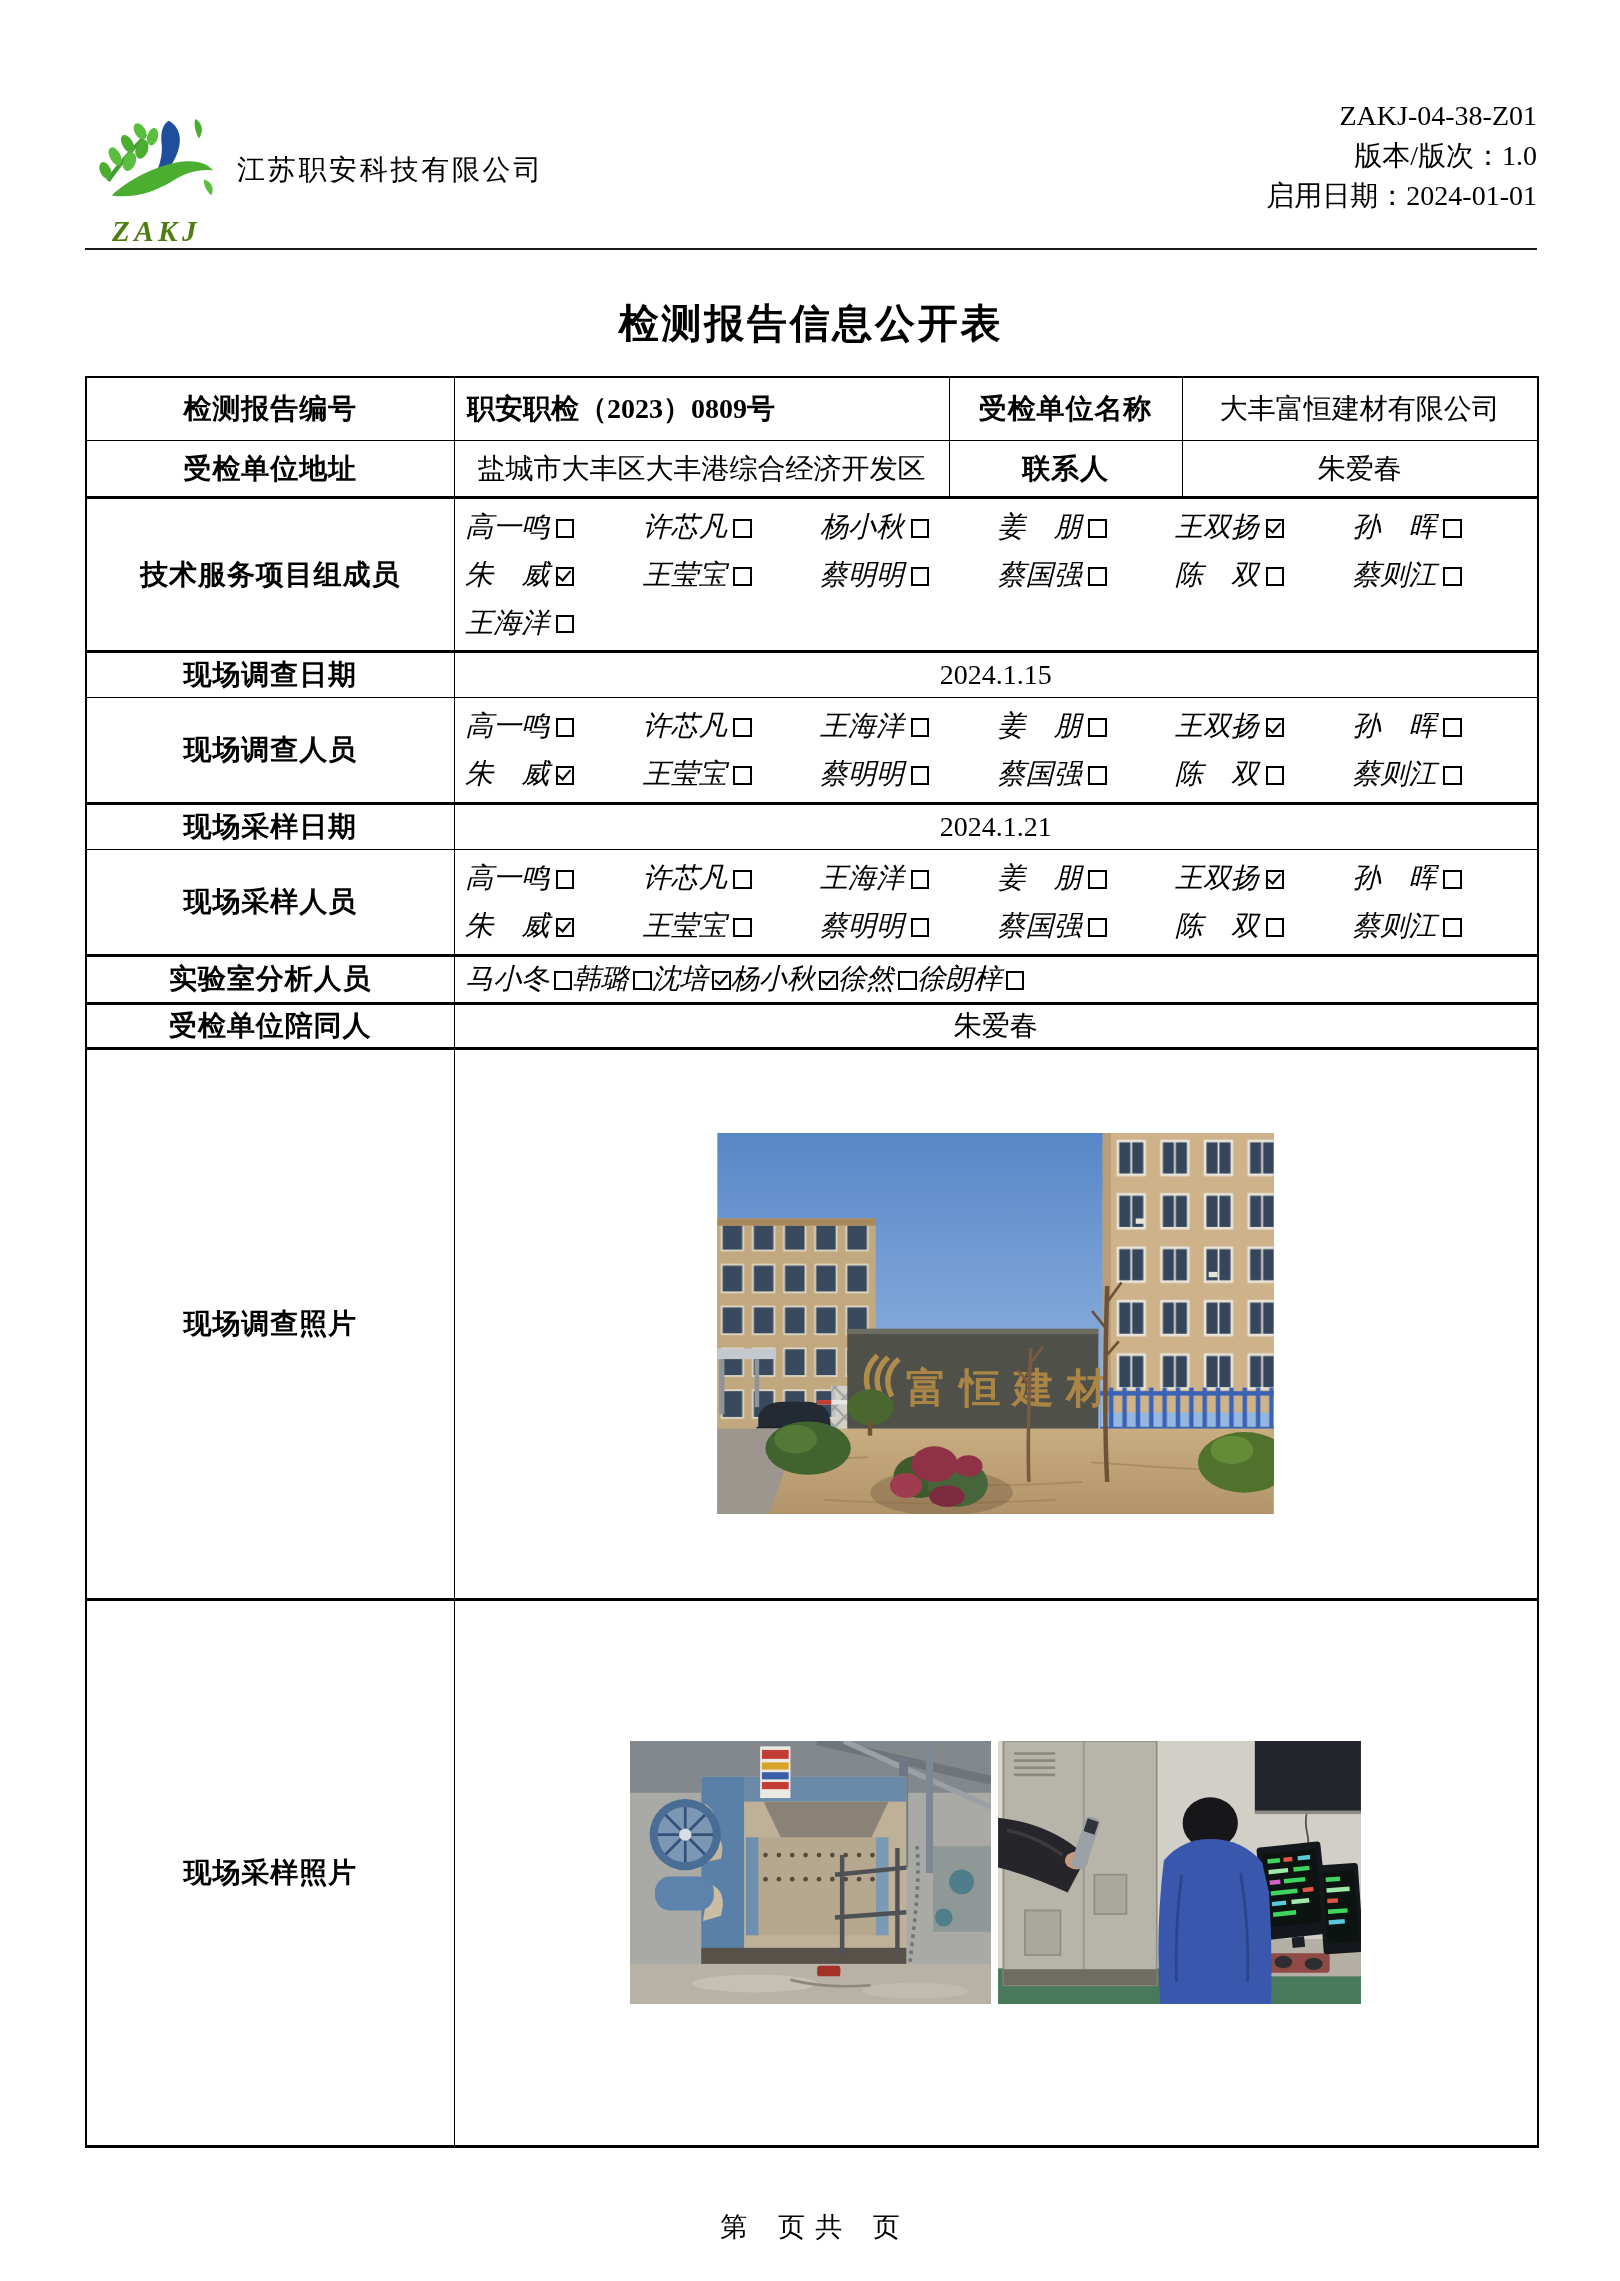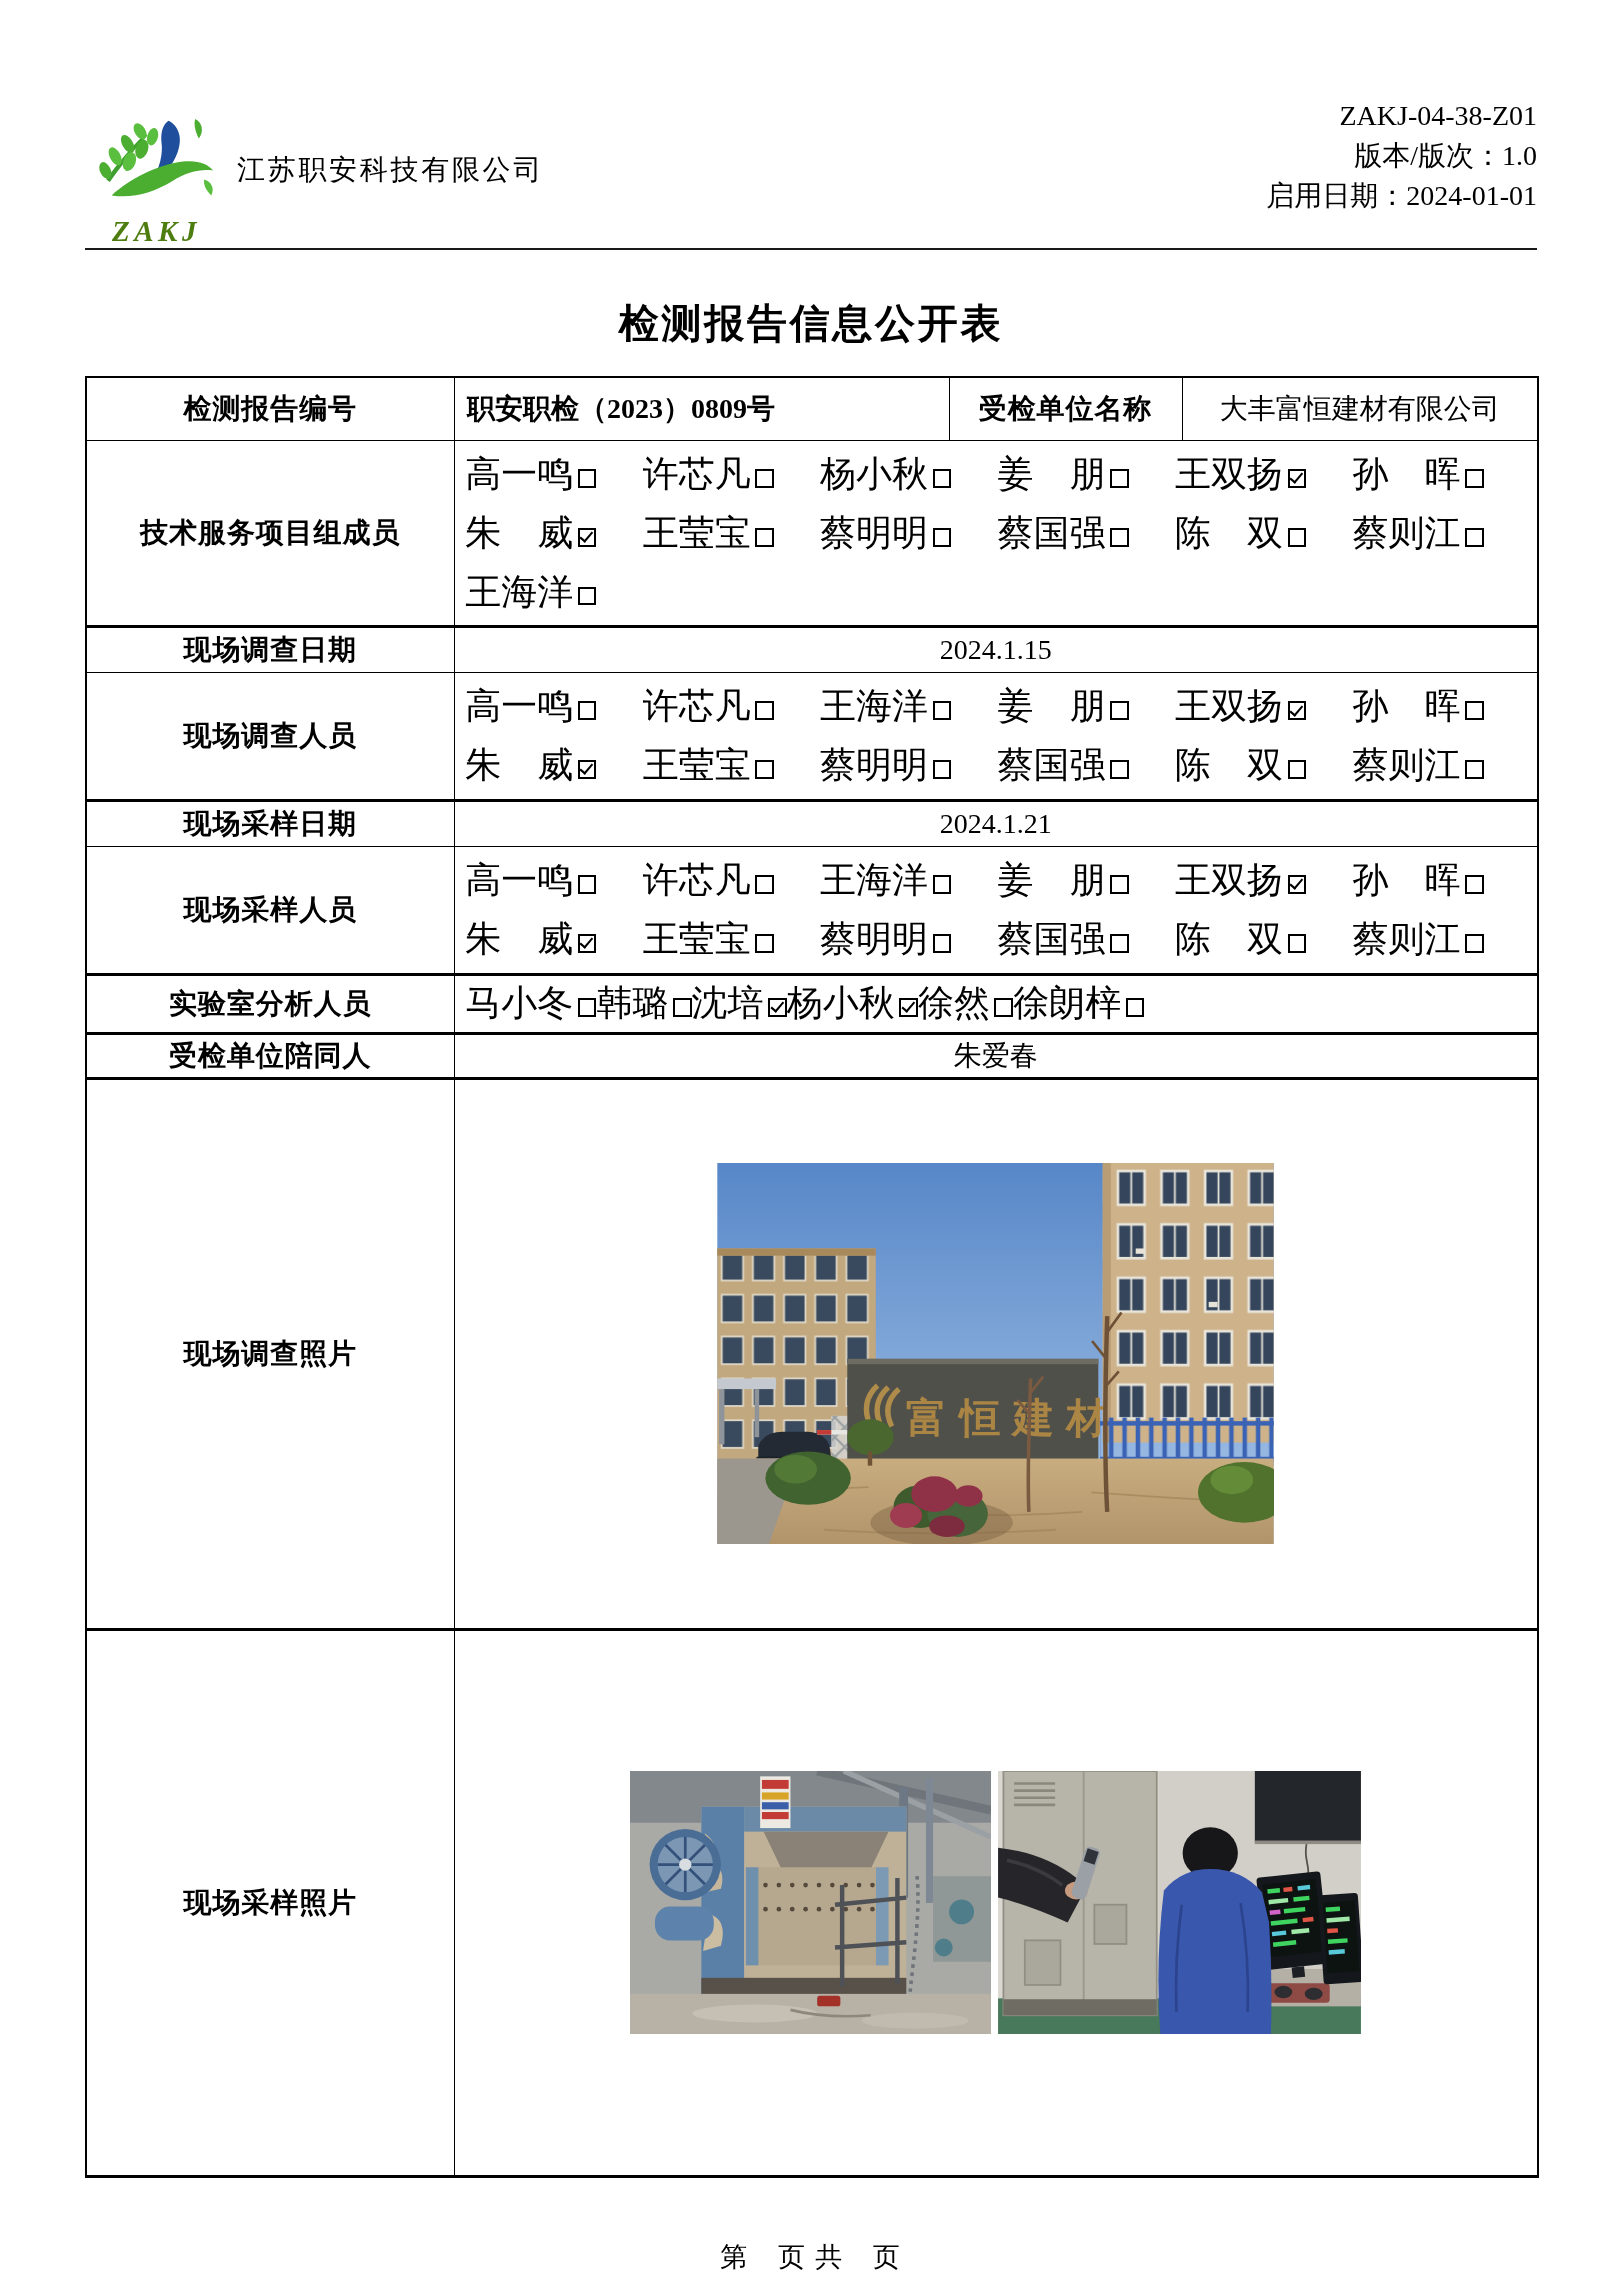--- a/index.html
+++ b/index.html
@@ -41,21 +41,21 @@
   tr.thick td { border-bottom-width: 3.6px; }
   td.lbl { font-weight: bold; text-align: center; letter-spacing: 0.9px; }
   td.val { text-align: center; }
   td.val-left { text-align: left; padding-left: 12.5px; }
   td.bold { font-weight: bold; }
   .people-cell { padding: 3.6px 0; }
   .people-grid {
     display: grid; grid-template-columns: repeat(6, 1fr);
     row-gap: 9.8px; padding: 5.3px 7.1px 5.3px 10.7px; align-content: center;
   }
-  .person { white-space: nowrap; font-size: 36px; }
+  .person { white-space: nowrap; font-size: 28px; font-style: italic; }
   .pname { display: inline-block; min-width: 86px; }
   .people-inline { display: flex; flex-wrap: wrap; gap: 0; padding-left: 10.7px; align-items: flex-end; }
   .people-inline .pname { min-width: 0; }
   .cb {
     display: inline-block; width: 18.7px; height: 18.7px;
     border: 2.2px solid #000; background: #fff;
     margin-left: 4.5px; vertical-align: -1.8px; position: relative;
   }
   .cb .tick {
     position: absolute; left: 3.6px; top: -0.9px;
@@ -122,20 +122,26 @@
       </colgroup>
 
     <tbody>
         <tr style="height:64px">
       <td class="lbl">检测报告编号</td>
       <td class="val-left bold">职安职检（2023）0809号</td>
       <td class="lbl">受检单位名称</td>
       <td class="val">大丰富恒建材有限公司</td>
     </tr>
 
+    <tr class="thick" style="height:57px">
+      <td class="lbl">受检单位地址</td>
+      <td class="val">盐城市大丰区大丰港综合经济开发区</td>
+      <td class="lbl">联系人</td>
+      <td class="val">朱爱春</td>
+    </tr>
 
     <tr class="thick" style="height:116px">
       <td class="lbl">技术服务项目组成员</td>
       <td class="people-cell" colspan="3">
         <div class="people-grid">
               <span class="person"><span class="pname">高一鸣</span><span class="cb"></span></span>
               <span class="person"><span class="pname">许芯凡</span><span class="cb"></span></span>
               <span class="person"><span class="pname">杨小秋</span><span class="cb"></span></span>
               <span class="person"><span class="pname">姜　朋</span><span class="cb"></span></span>
               <span class="person"><span class="pname">王双扬</span><span class="cb checked"><i class="tick"></i></span></span>

